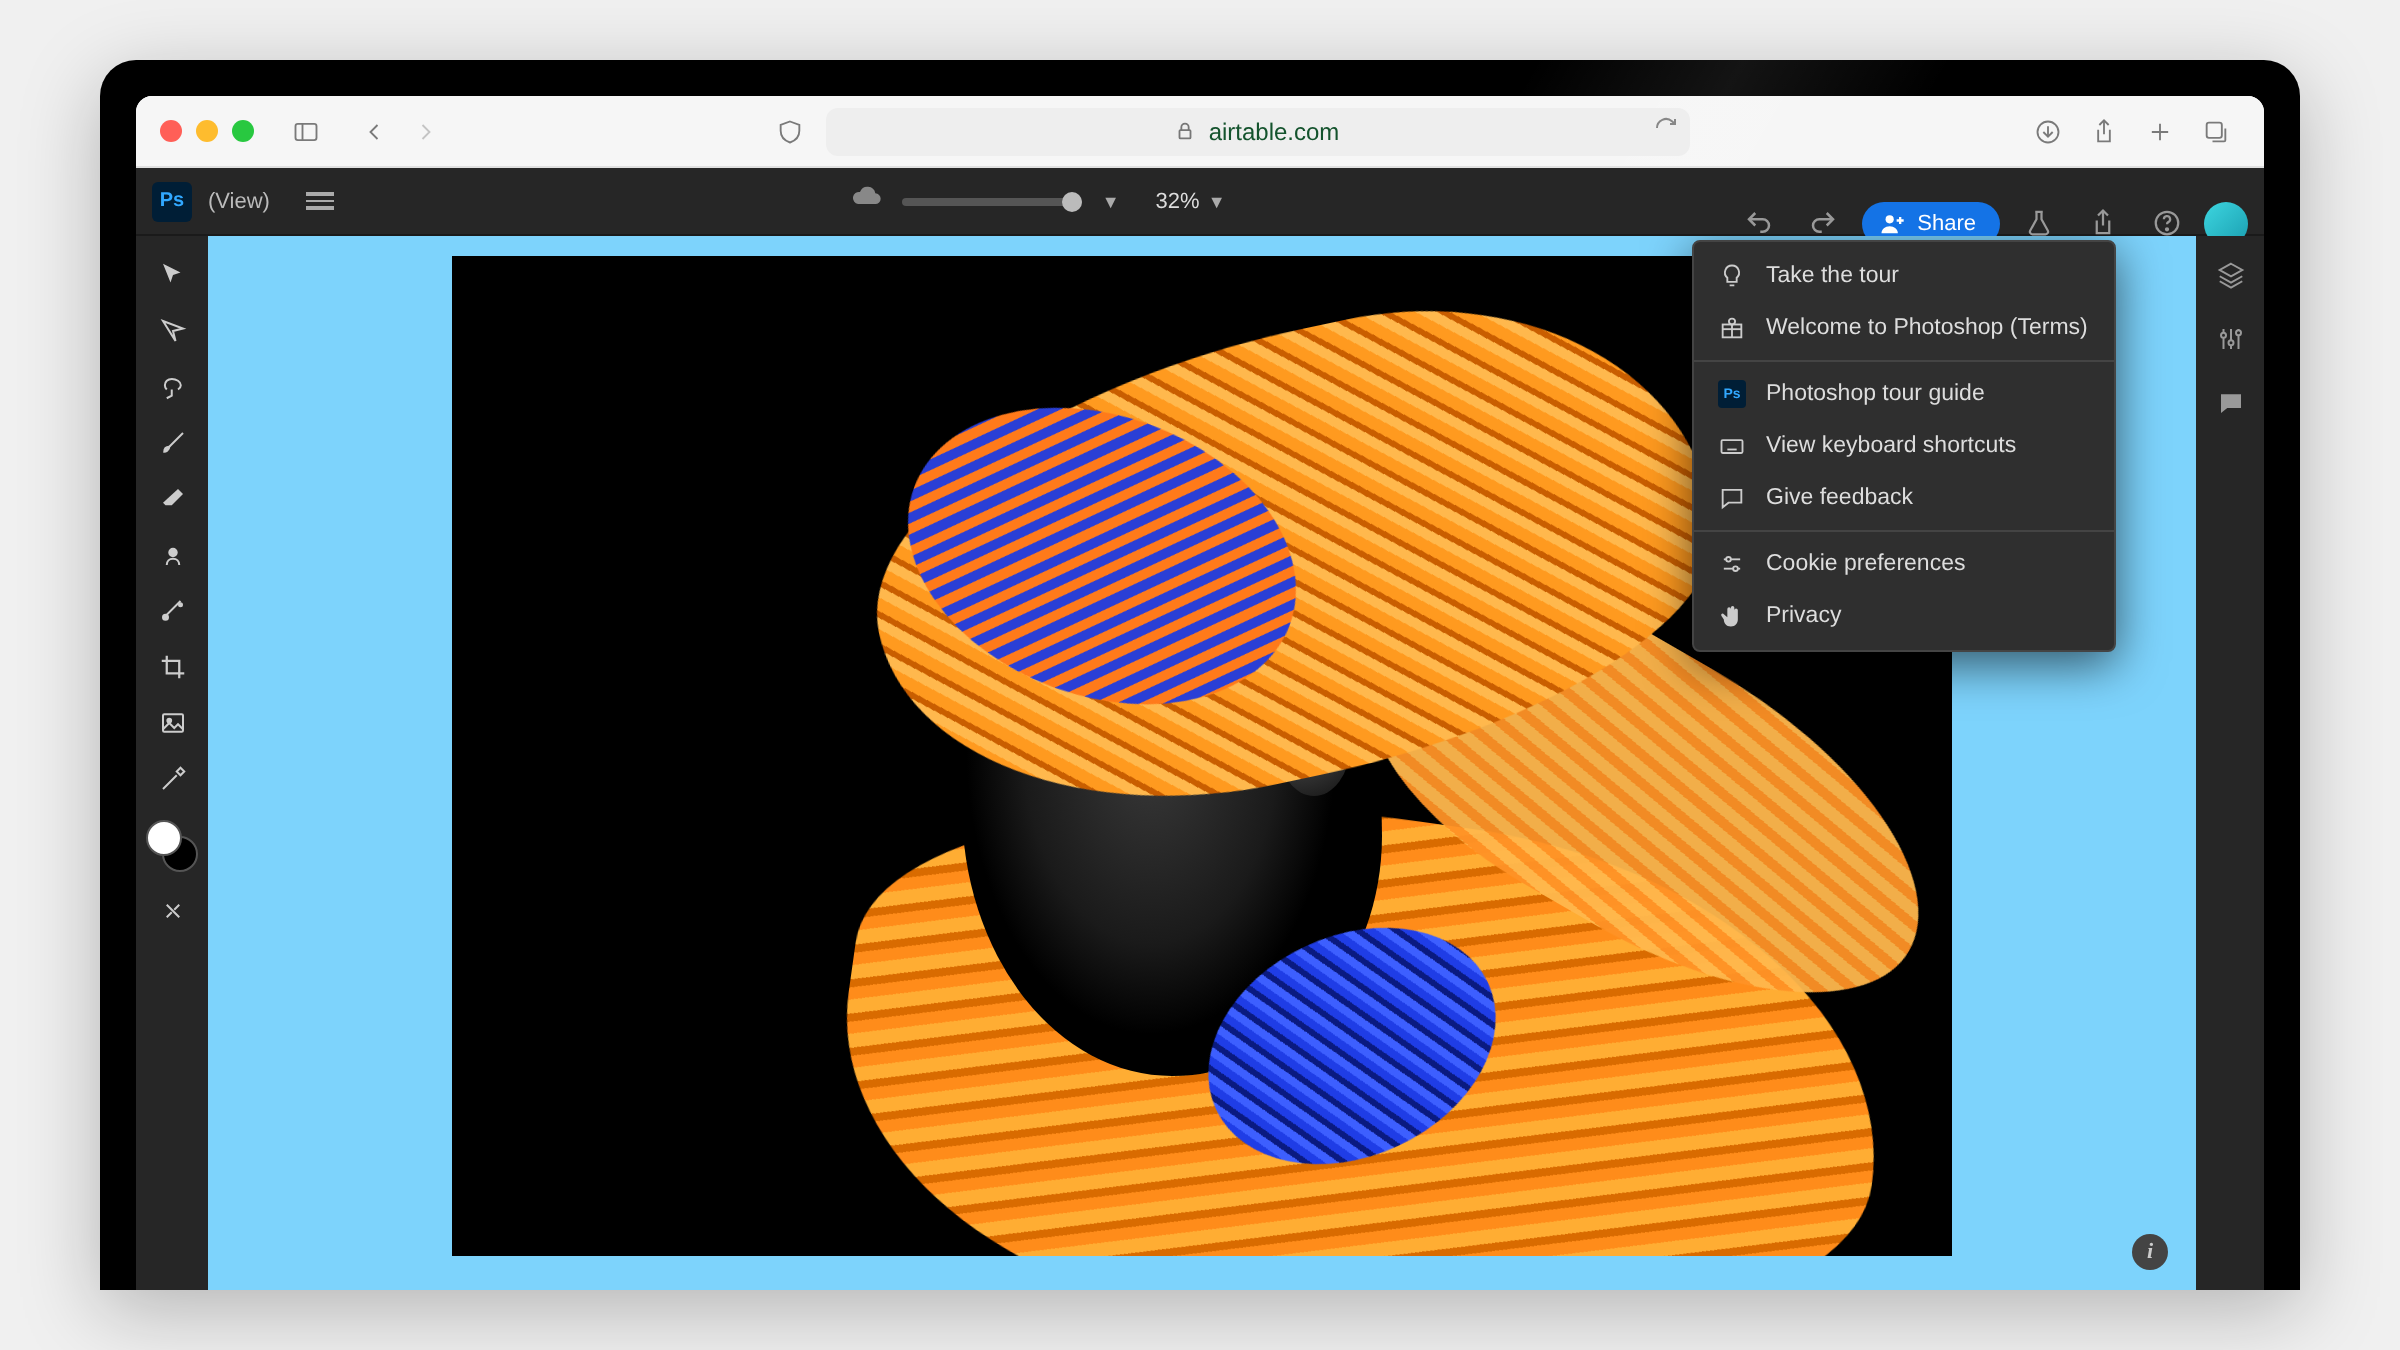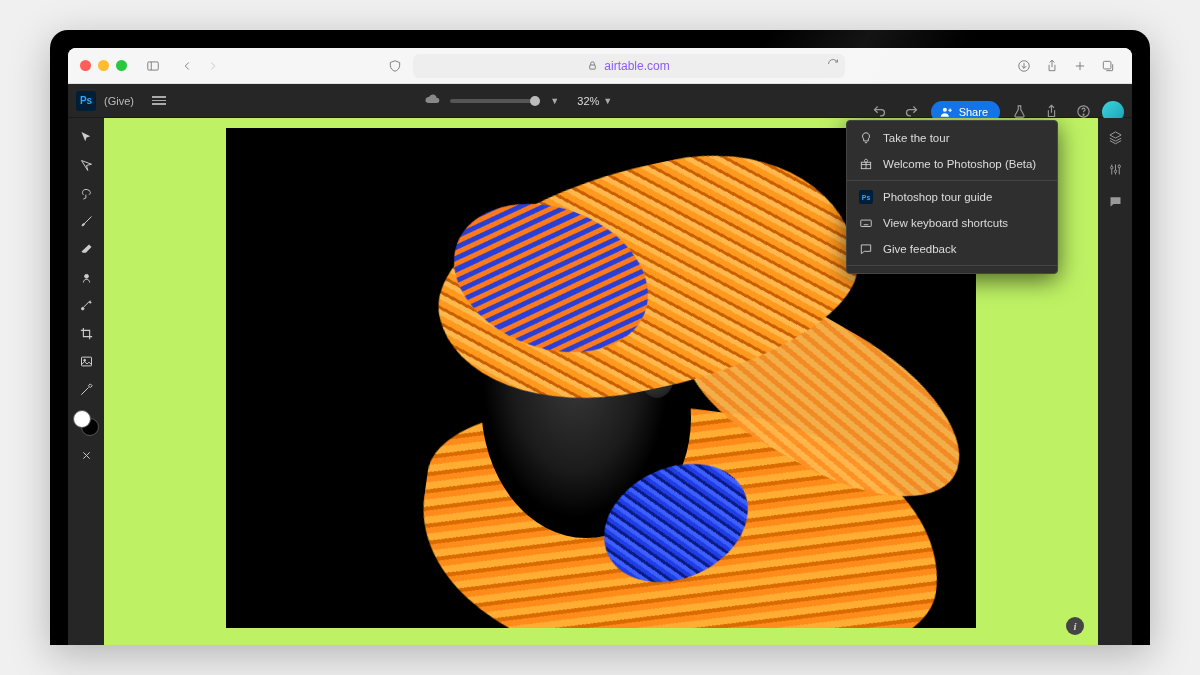--- a/index.html
+++ b/index.html
@@ -14,21 +14,21 @@
 .safari-bar { height: 36px; background: #f6f6f6; border-bottom: 1px solid #e0e0e0; display: flex; align-items: center; padding: 0 12px; gap: 6px; }
 .traffic { display: flex; gap: 7px; margin-right: 8px; }
 .traffic span { width: 11px; height: 11px; border-radius: 50%; display: block; }
 .tl-red { background: #ff5f57; } .tl-yellow { background: #febc2e; } .tl-green { background: #28c840; }
 .safari-icon { width: 24px; height: 24px; display:flex; align-items:center; justify-content:center; color:#666; font-size:13px; border-radius:4px; }
 .safari-icon svg { width:14px; height:14px; stroke:#7a7a7a; fill:none; stroke-width:1.6; }
 .nav-arrows { display:flex; gap:2px; margin-left:4px; }
 .spacer-flex { flex:1; }
 .addr-wrap { display:flex; align-items:center; gap:8px; flex: 0 0 460px; justify-content:center; }
 .shield { width:20px; color:#888; }
-.addr-bar { background:#eee; border-radius:6px; height:24px; flex:1; display:flex; align-items:center; justify-content:center; gap:6px; font-size:12px; color:#8b5cf6; position:relative; }
+.addr-bar { background:#eee; border-radius:6px; height:24px; flex:1; display:flex; align-items:center; justify-content:center; gap:6px; font-size:12px; color:#14532d; position:relative; }
 .addr-refresh { position:absolute; right:6px; color:#888; }
 .right-actions { display:flex; gap:4px; margin-left:8px; }
 
 
 .ps-app { flex:1; background:#1e1e1e; display:flex; flex-direction:column; color:#ccc; position:relative; }
 .ps-topbar { height:34px; background:#262626; display:flex; align-items:center; padding:0 8px; gap:8px; border-bottom:1px solid #1a1a1a; }
 .ps-logo { width:20px; height:20px; background:#001e36; border-radius:3px; display:flex; align-items:center; justify-content:center; font-size:10px; font-weight:700; color:#31a8ff; }
 .beta-tag { font-size:11px; color:#bbb; }
 .hamburger { display:flex; flex-direction:column; gap:2px; margin-left:6px; padding:4px;}
 .hamburger span { width:14px; height:1.5px; background:#aaa; }
@@ -49,21 +49,21 @@
 
 
 .tool-rail { width:36px; background:#262626; display:flex; flex-direction:column; align-items:center; padding:6px 0; gap:2px; }
 .tool { width:28px; height:26px; display:flex; align-items:center; justify-content:center; color:#ccc; border-radius:3px; }
 .tool svg { width:15px; height:15px; }
 .color-swatch { margin-top:6px; width:26px; height:26px; position:relative; }
 .sw-front { position:absolute; width:18px; height:18px; background:#fff; border-radius:50%; border:1px solid #555; left:0; top:0; z-index:2; }
 .sw-back { position:absolute; width:18px; height:18px; background:#000; border-radius:50%; border:1px solid #555; right:0; bottom:0; }
 
 
-.canvas-area { flex:1; background:#bef264; display:flex; align-items:flex-start; justify-content:center; padding:10px 10px 0 10px; position:relative; }
+.canvas-area { flex:1; background:#7dd3fc; display:flex; align-items:flex-start; justify-content:center; padding:10px 10px 0 10px; position:relative; }
 .artwork { width:750px; height:500px; background:#000; position:relative; overflow:hidden; }
 .art-head { position:absolute; left:48%; top:52%; transform:translate(-50%,-50%); width:210px; height:300px; background: radial-gradient(ellipse 55% 60% at 45% 45%, #3a3a3a 0%, #1a1a1a 55%, #000 80%); border-radius: 48% 52% 50% 50% / 55% 60% 40% 45%; }
 .ear { position:absolute; left:55%; top:44%; width:36px; height:50px; background: radial-gradient(circle at 30% 40%, #555, #111); border-radius:50%; }
 .flow { position:absolute; border-radius:50%; filter:blur(0.3px); }
 .f1 { width:420px; height:220px; left:28%; top:8%; background: repeating-linear-gradient(40deg, #ff9a1f 0 6px, #ffb84d 6px 11px, #c95e00 11px 14px); transform:rotate(-12deg); border-radius:60% 40% 55% 45% / 50% 60% 40% 55%; }
 .f2 { width:200px; height:140px; left:30%; top:16%; background: repeating-linear-gradient(135deg, #2a3fd6 0 5px, #ff7a1a 5px 10px); border-radius:50%; transform:rotate(20deg); }
 .f3 { width:520px; height:260px; left:26%; top:56%; background: repeating-linear-gradient(-15deg, #ffad33 0 7px, #ff8c1a 7px 13px, #d96b00 13px 17px); border-radius:55% 45% 60% 40% / 40% 60% 45% 55%; transform:rotate(8deg); }
 .f4 { width:150px; height:110px; left:50%; top:68%; background: repeating-linear-gradient(60deg, #1f3de6 0 4px, #3d5fff 4px 8px, #0a1a80 8px 11px); border-radius:50%; transform:rotate(-25deg); }
 .f5 { width:300px; height:140px; left:60%; top:40%; background: repeating-linear-gradient(10deg, #ffb84d 0 6px, #ff9326 6px 11px); border-radius:40% 60% 55% 45%; transform:rotate(30deg); opacity:0.95; }
 .art-head, .ear { z-index:3; }
@@ -160,21 +160,21 @@
           </div>
       </div>
     </div>
 
     <div class="ps-app">
 
       <div class="ps-topbar">
         <div class="ps-logo">
             <span>Ps</span>
           </div>
-        <span class="beta-tag">(Give)</span>
+        <span class="beta-tag">(View)</span>
         <div class="hamburger">
             <span></span>
             <span></span>
             <span></span>
           </div>
 
         <div class="top-center">
           <span class="cloud-icon"><svg viewBox="0 0 24 24">
                 <path d="M19 18a4 4 0 0 0 0-8 6 6 0 0 0-11.5-1A4.5 4.5 0 0 0 6 18h13z"></path>
               </svg></span>
@@ -322,21 +322,21 @@
                 </svg>
               <span>Take the tour</span>
             </div>
             <div class="help-item">
               <svg viewBox="0 0 24 24" fill="none" stroke="#ccc" stroke-width="1.6">
                   <rect x="4" y="9" width="16" height="11"></rect>
                   <line x1="4" y1="13" x2="20" y2="13"></line>
                   <line x1="12" y1="9" x2="12" y2="20"></line>
                   <path d="M12 9c-3 0-4-5 0-5 4 0 3 5 0 5z"></path>
                 </svg>
-              <span>Welcome to Photoshop (Beta)</span>
+              <span>Welcome to Photoshop (Terms)</span>
             </div>
             <div class="help-sep"></div>
             <div class="help-item">
               <span class="ps-mini">Ps</span>
               <span>Photoshop tour guide</span>
             </div>
             <div class="help-item">
               <svg viewBox="0 0 24 24" fill="none" stroke="#ccc" stroke-width="1.6">
                   <rect x="3" y="7" width="18" height="11" rx="1"></rect>
                   <line x1="7" y1="11" x2="7" y2="11"></line>
@@ -346,20 +346,35 @@
                 </svg>
               <span>View keyboard shortcuts</span>
             </div>
             <div class="help-item">
               <svg viewBox="0 0 24 24" fill="none" stroke="#ccc" stroke-width="1.6">
                   <path d="M4 5h16v11H9l-5 4V5z"></path>
                 </svg>
               <span>Give feedback</span>
             </div>
             <div class="help-sep"></div>
+            <div class="help-item">
+              <svg viewBox="0 0 24 24" fill="none" stroke="#ccc" stroke-width="1.6">
+                  <line x1="5" y1="8" x2="19" y2="8"></line>
+                  <circle cx="9" cy="8" r="2" fill="#2f2f2f"></circle>
+                  <line x1="5" y1="16" x2="19" y2="16"></line>
+                  <circle cx="15" cy="16" r="2" fill="#2f2f2f"></circle>
+                </svg>
+              <span>Cookie preferences</span>
+            </div>
+            <div class="help-item">
+              <svg viewBox="0 0 24 24" fill="#ccc">
+                  <path d="M8 13V6a1.5 1.5 0 1 1 3 0v5V5a1.5 1.5 0 1 1 3 0v6V7a1.5 1.5 0 1 1 3 0v8c0 3-2 6-6 6s-6-3-6-6l-2-3c-1-1.5 1-3 2-1.5L8 13z"></path>
+                </svg>
+              <span>Privacy</span>
+            </div>
           </div>
 
           <div class="info-dot">i</div>
         </div>
 
         <div class="right-rail">
           <div class="icon-btn">
               <svg viewBox="0 0 24 24" fill="currentColor">
                 <path d="M12 3l9 5-9 5-9-5 9-5zM3 13l9 5 9-5M3 17l9 5 9-5" fill="none" stroke="currentColor" stroke-width="1.6"></path>
               </svg>

